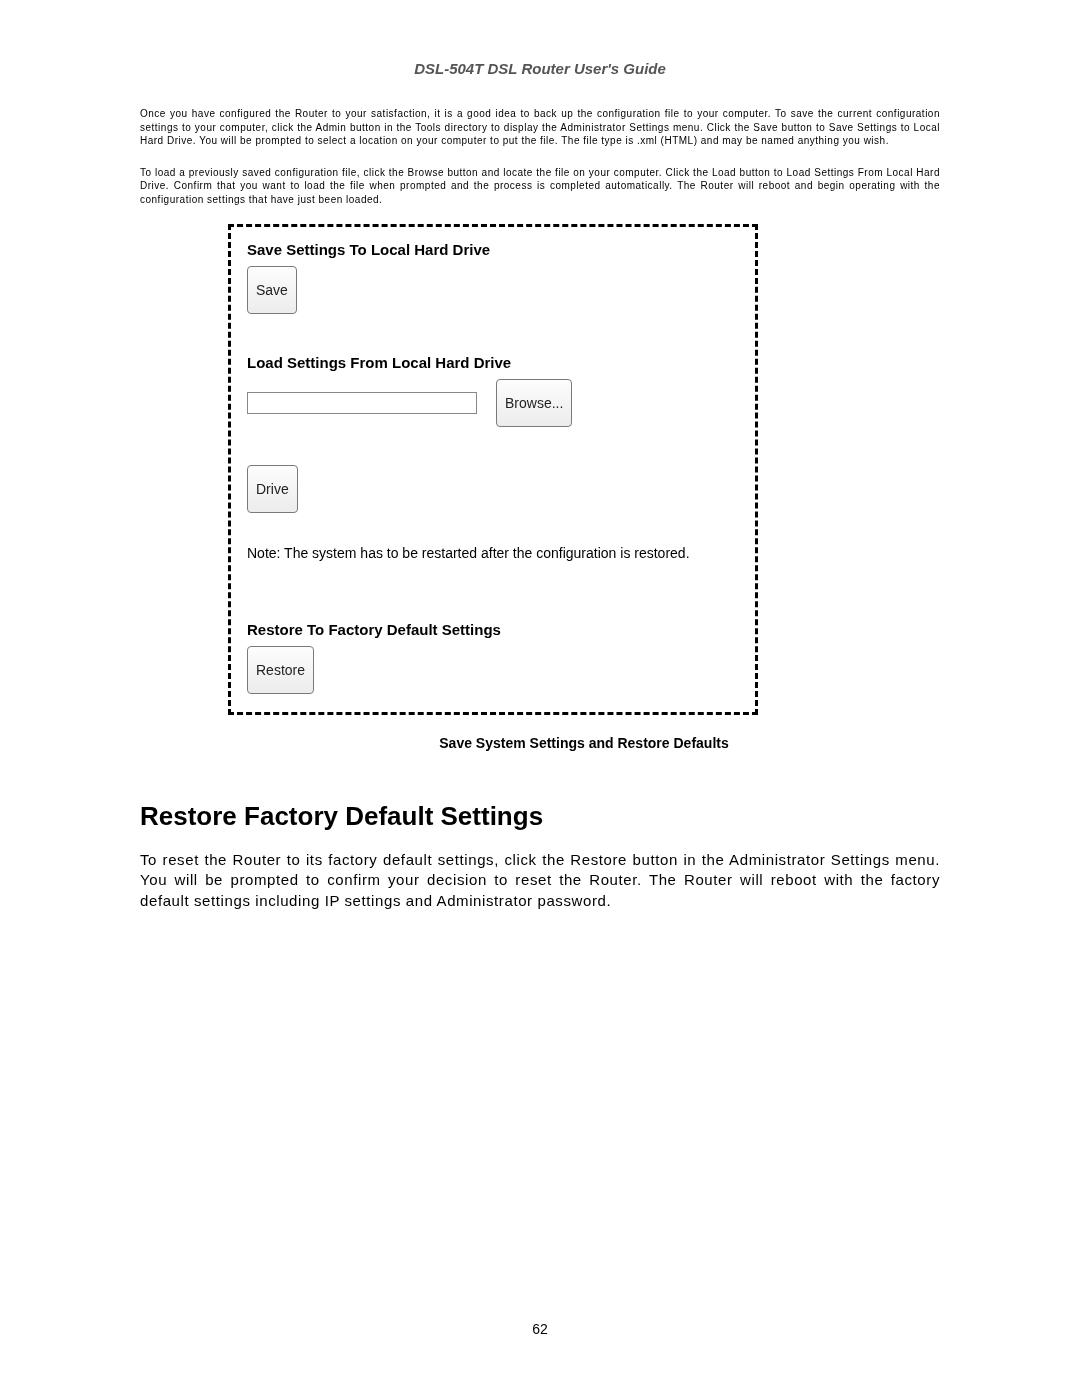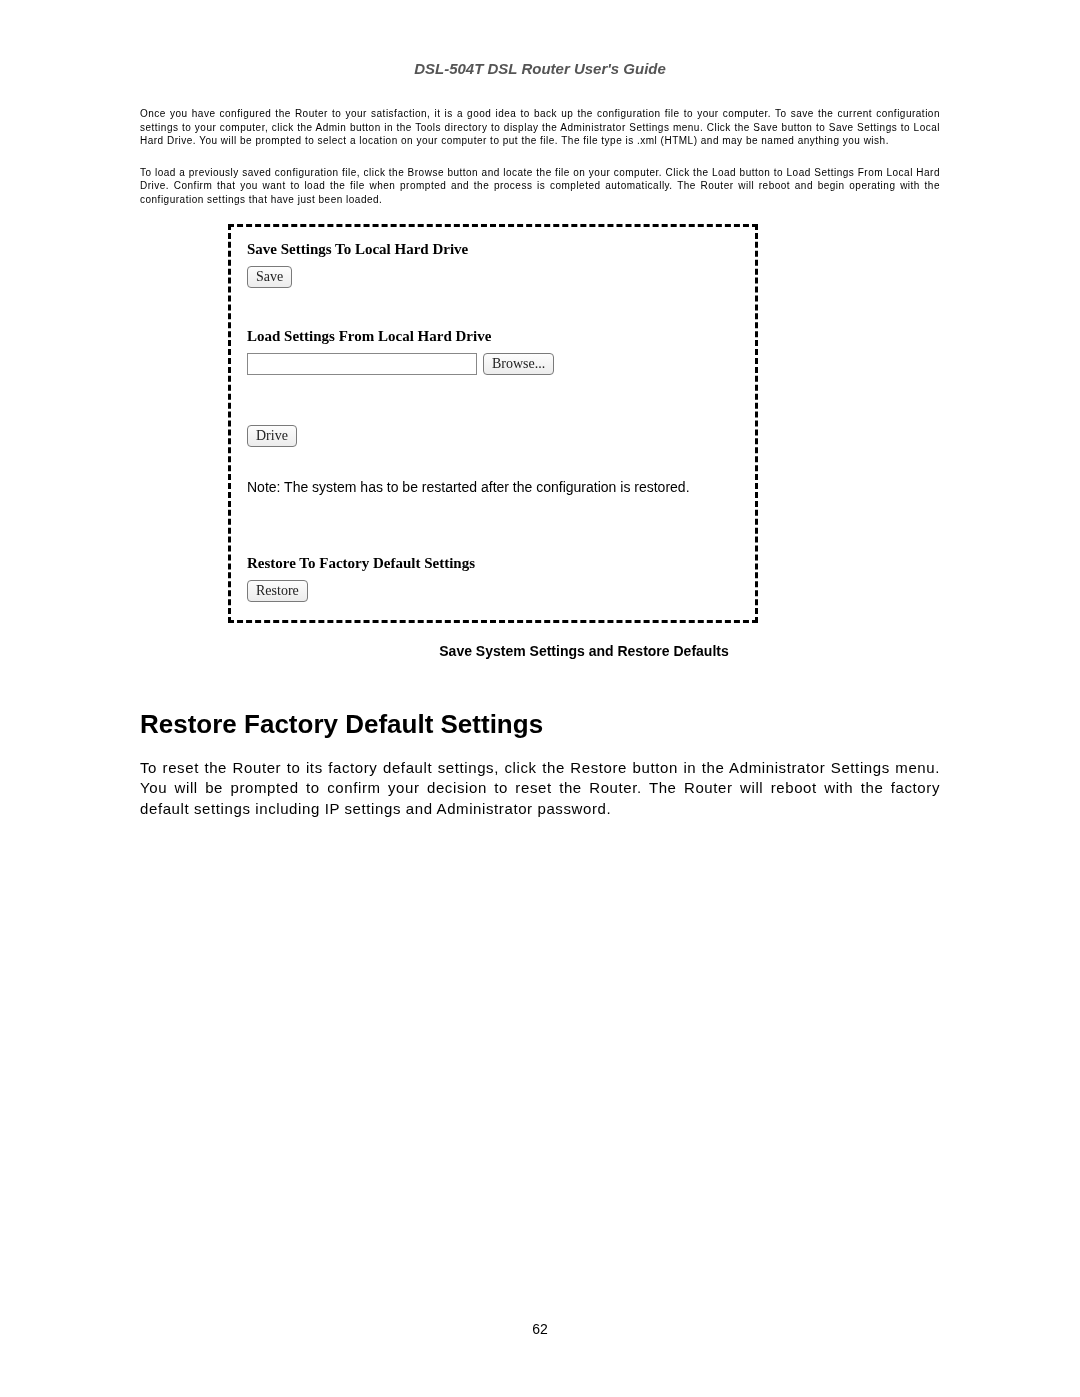--- a/index.html
+++ b/index.html
@@ -54,41 +54,41 @@
     }
     .figure {
       border: 3px dashed #000;
       width: 530px;
       padding: 14px 16px 18px 16px;
       background: #fff;
     }
     .panel-heading {
       font-weight: bold;
       font-size: 15px;
-      font-family: Liberation Serif, serif;
+      font-family: Liberation Sans, sans-serif;
       margin-bottom: 8px;
     }
     .btn {
       display: inline-block;
       background: linear-gradient(#fdfdfd, #ececec);
       border: 1px solid #7a7a7a;
       border-radius: 4px;
-      padding: 2px 8px;
+      padding: 15px 8px;
       font-size: 14px;
-      font-family: Liberation Serif, serif;
+      font-family: Liberation Sans, sans-serif;
       color: #222;
       cursor: pointer;
     }
     .gap-large { height: 40px; }
     .gap-med { height: 30px; }
     .file-row {
       display: flex;
       align-items: center;
-      gap: 6px;
-      margin-bottom: 20px;
+      gap: 19px;
+      margin-bottom: 8px;
     }
     .file-input {
       width: 230px;
       height: 22px;
       border: 1px solid #888;
       background: #fff;
       font-size: 13px;
       padding: 0 4px;
     }
     .note-text {

